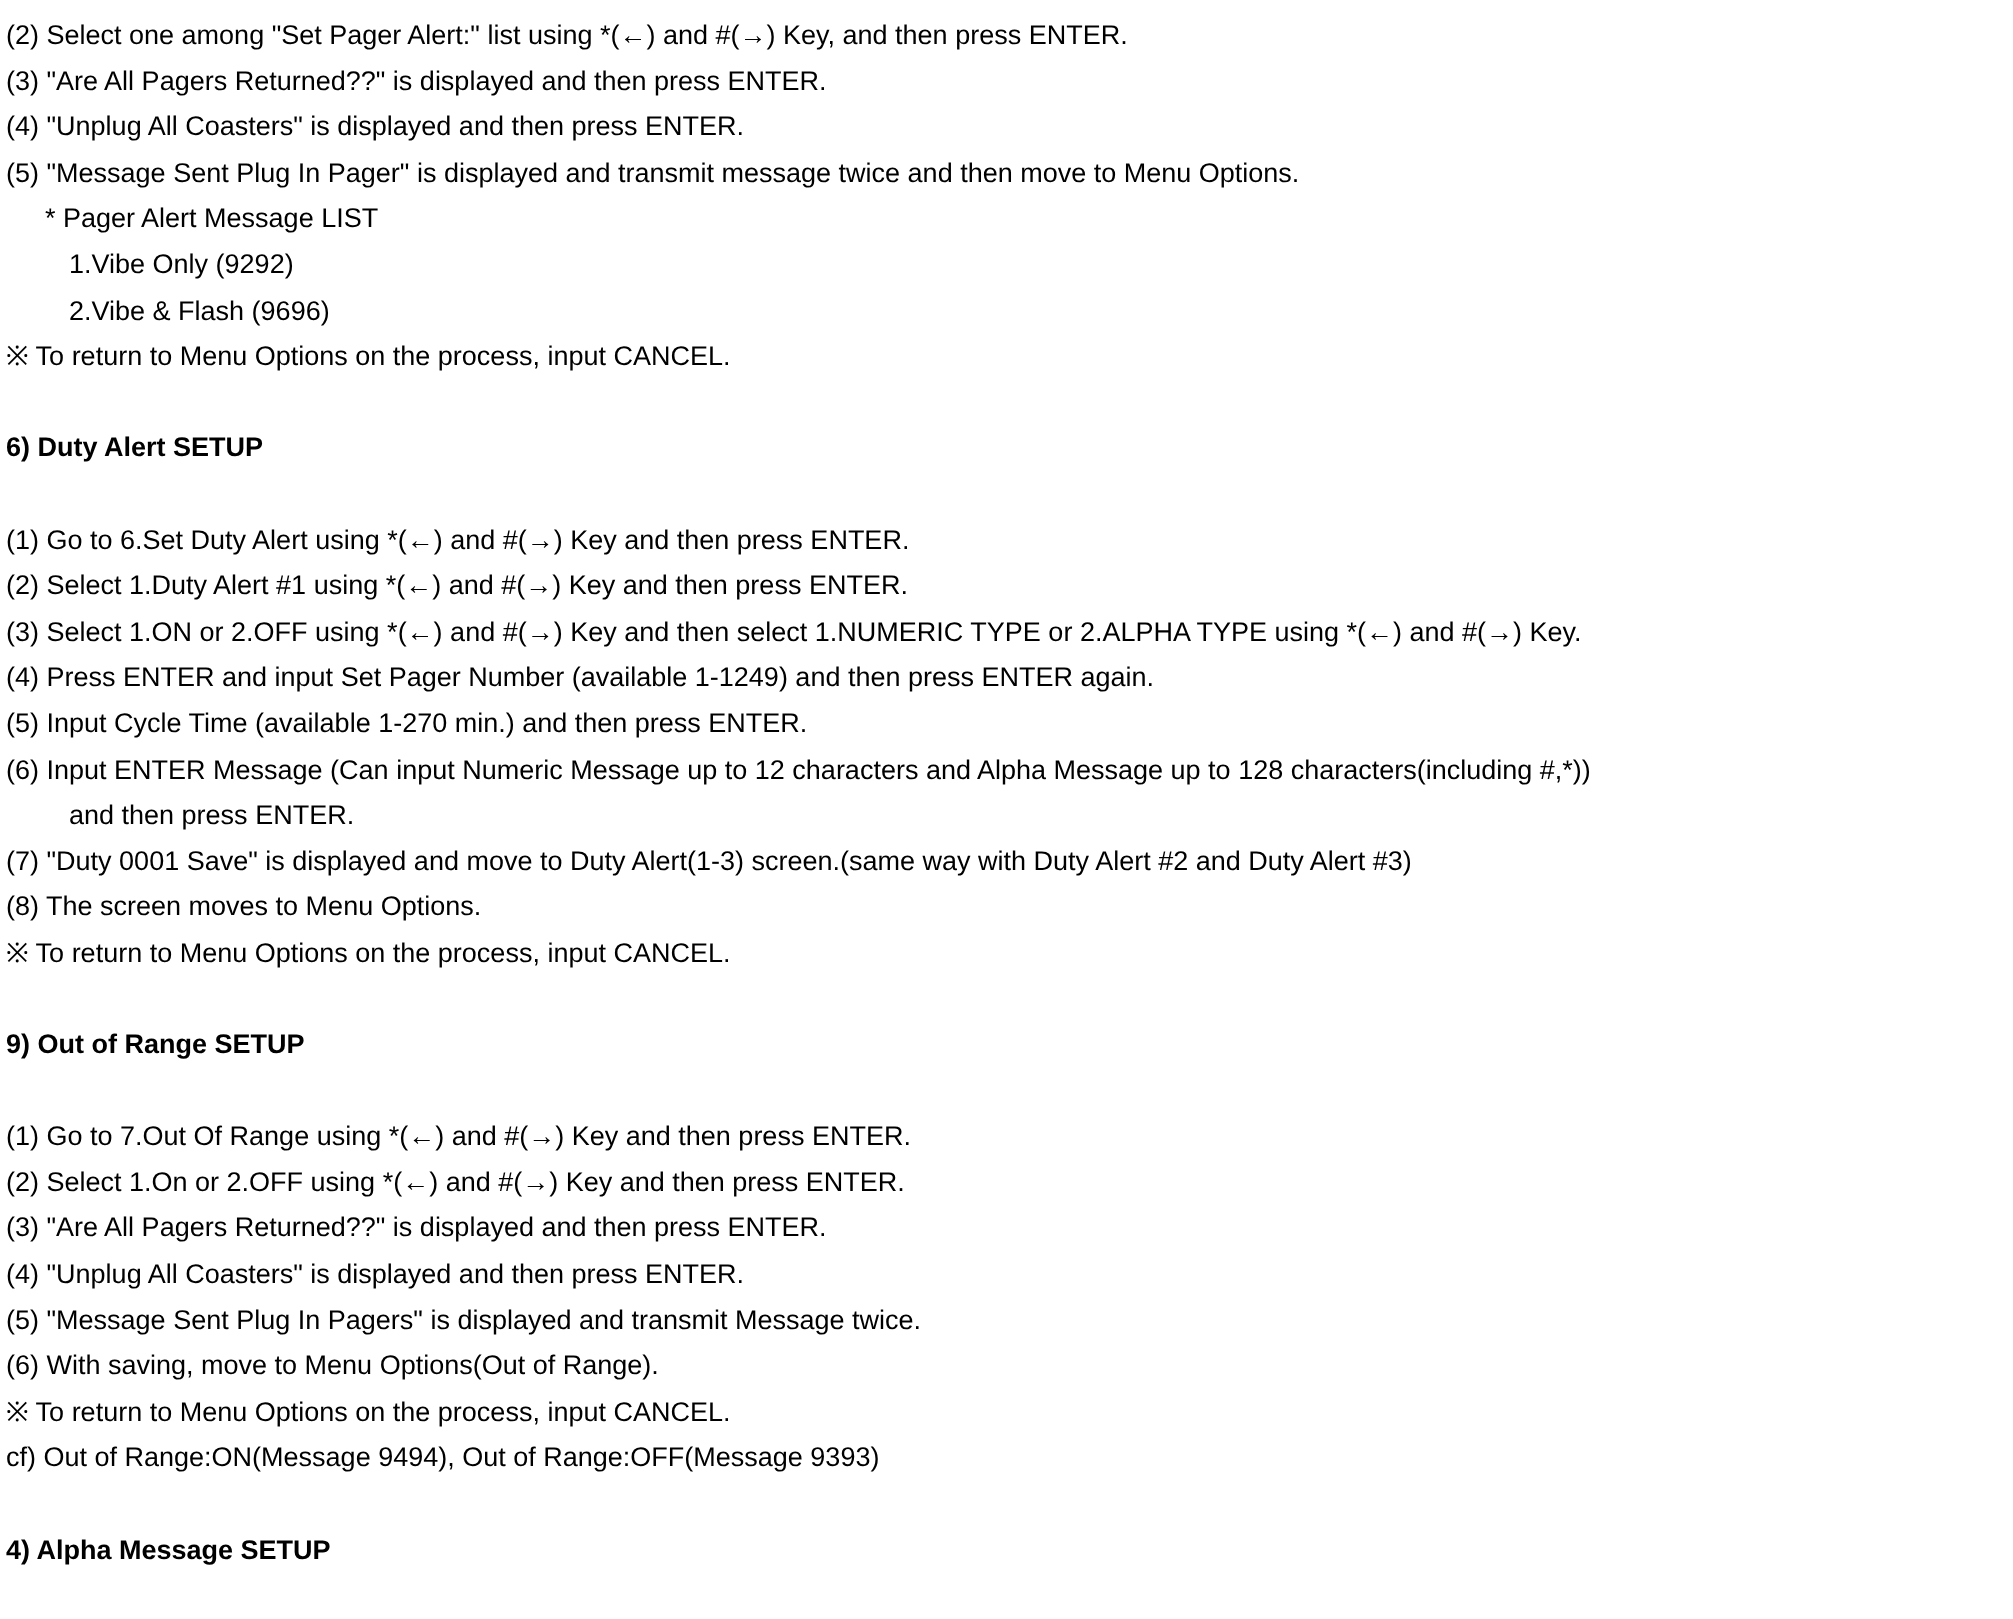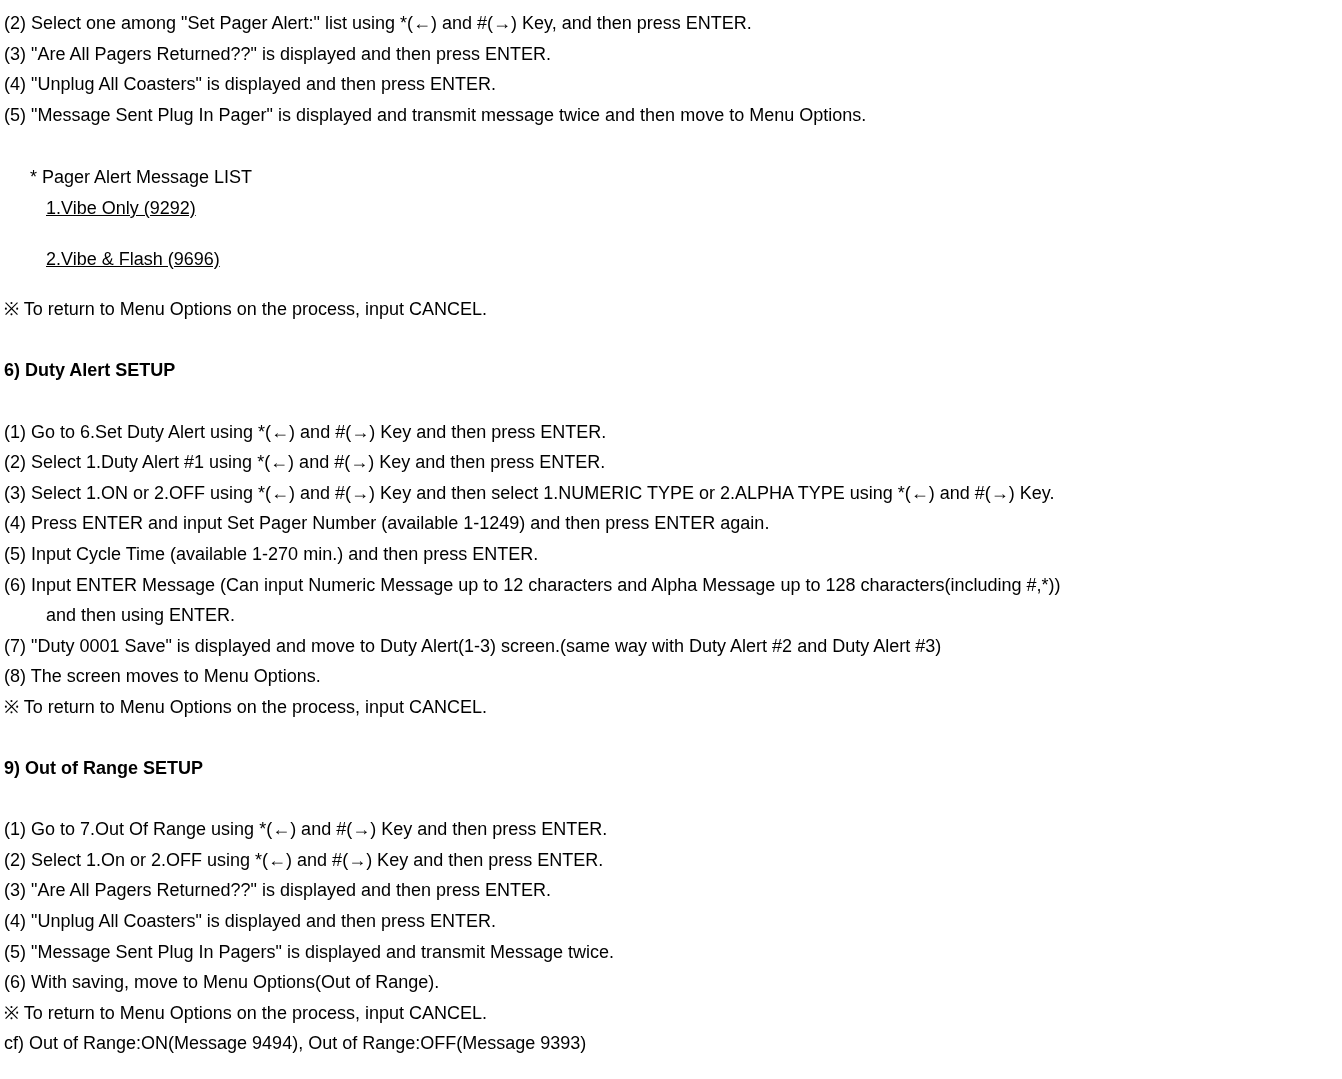--- a/index.html
+++ b/index.html
@@ -11,35 +11,32 @@
       margin: 0;
       padding: 8px 4px;
       width: 1342px;
       box-sizing: border-box;
     }
     .line {
       display: block;
     }
     .indent1 {
       padding-left: 26px;
-      margin-top: 32px;
     }
     .indent2 {
       padding-left: 42px;
-      text-decoration: underline;
     }
     .indent3 {
       padding-left: 42px;
     }
     .bold {
       font-weight: bold;
     }
     .twocol {
       display: flex;
-      margin-top: 20px;
     }
     .twocol .colA {
       width: 300px;
     }
     .twocol .colB {
       flex: 1;
     }
     .blank {
       height: 1.7em;
     }
@@ -65,21 +62,21 @@
 <span class="line bold">6) Duty Alert SETUP</span>
 
 <div class="blank"></div>
 
 <span class="line">(1) Go to 6.Set Duty Alert using *(←) and #(→) Key and then press ENTER.</span>
 <span class="line">(2) Select 1.Duty Alert #1 using *(←) and #(→) Key and then press ENTER.</span>
 <span class="line">(3) Select 1.ON or 2.OFF using *(←) and #(→) Key and then select 1.NUMERIC TYPE or 2.ALPHA TYPE using *(←) and #(→) Key.</span>
 <span class="line">(4) Press ENTER and input Set Pager Number (available 1-1249) and then press ENTER again.</span>
 <span class="line">(5) Input Cycle Time (available 1-270 min.) and then press ENTER.</span>
 <span class="line">(6) Input ENTER Message (Can input Numeric Message up to 12 characters and Alpha Message up to 128 characters(including #,*))</span>
-<span class="line indent3">and then using ENTER.</span>
+<span class="line indent3">and then press ENTER.</span>
 <span class="line">(7) "Duty 0001 Save" is displayed and move to Duty Alert(1-3) screen.(same way with Duty Alert #2 and Duty Alert #3)</span>
 <span class="line">(8) The screen moves to Menu Options.</span>
 <span class="line">※ To return to Menu Options on the process, input CANCEL.</span>
 
 <div class="blank"></div>
 
 <span class="line bold">9) Out of Range SETUP</span>
 
 <div class="blank"></div>
 

